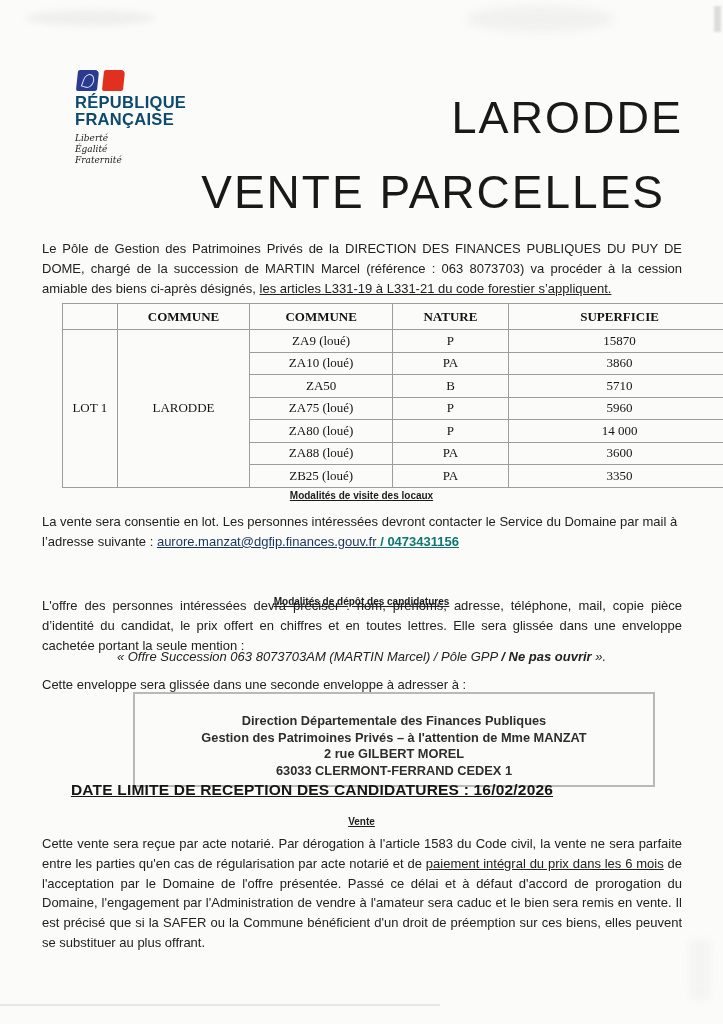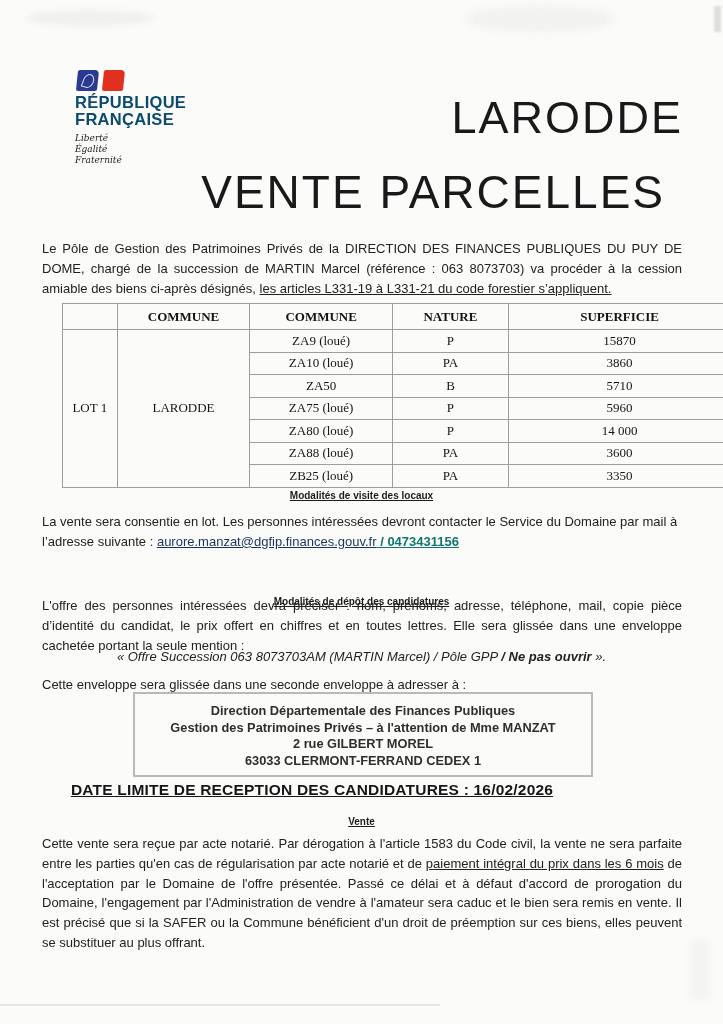--- a/index.html
+++ b/index.html
@@ -54,21 +54,21 @@
 
   .p-visite{top:512px;text-align:left;}
   .email-link{color:#17365d;text-decoration:underline;}
   .phone{font-weight:bold;text-decoration:underline;color:#0f766e;}
 
   .p-depot{top:596px;}
   .mention{position:absolute;left:0;width:723px;top:649px;text-align:center;font-style:italic;font-size:13px;color:#222;margin:0;}
   .mention b{font-weight:bold;}
   .p-envelope{top:675px;text-align:left;}
 
-  .address-box{position:absolute;left:133px;top:692px;width:460px;border:2px solid #b9b9b6;background:transparent;text-align:center;font-weight:bold;font-size:12.8px;line-height:16.6px;color:#2e2e2e;padding:9px 0 6px 0;box-sizing:border-box;}
+  .address-box{position:absolute;left:133px;top:692px;width:522px;border:2px solid #b9b9b6;background:transparent;text-align:center;font-weight:bold;font-size:12.8px;line-height:16.6px;color:#2e2e2e;padding:19px 0 6px 0;box-sizing:border-box;}
 
   .deadline{position:absolute;left:0;width:624px;top:781px;text-align:center;font-size:15.5px;font-weight:bold;text-decoration:underline;color:#161616;margin:0;letter-spacing:.2px;}
 
   .p-vente{top:834px;}
 </style>
 </head>
 <body>
 
 <div class="page">
 

